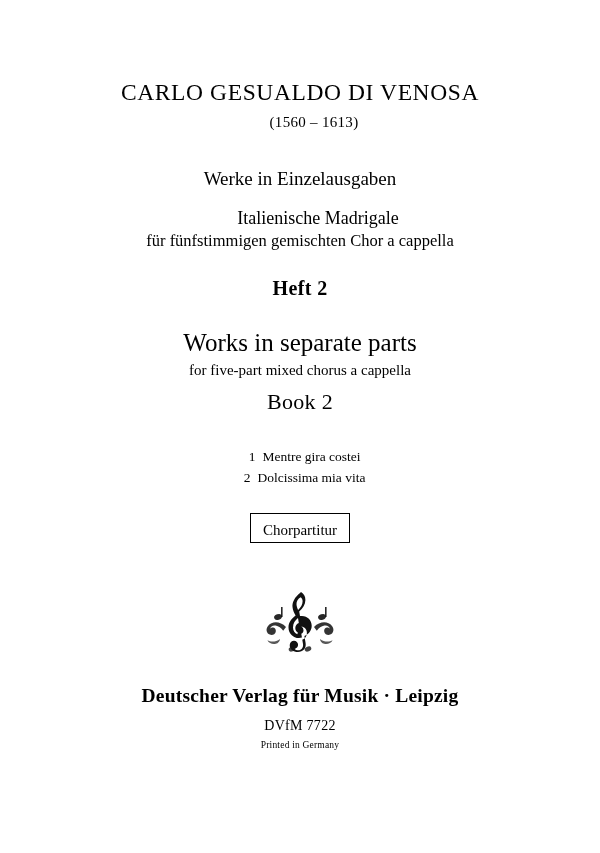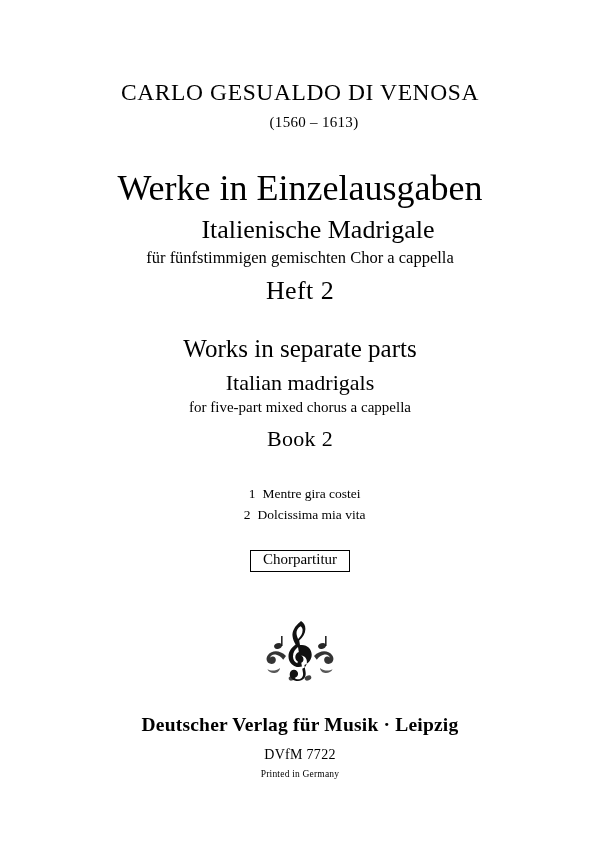--- a/index.html
+++ b/index.html
@@ -38,39 +38,39 @@
   }
   .dates {
     margin-top: 8px;
     font-size: 15px;
     letter-spacing: 0.3px;
     padding-left: 28px;
   }
 
   .title-de-main {
     margin-top: 37px;
-    font-size: 36px;
+    font-size: 19px;
     line-height: 1.15;
   }
   .title-de-sub {
-    margin-top: 6px;
-    font-size: 26px;
+    margin-top: 18px;
+    font-size: 18px;
     line-height: 1.15;
     padding-left: 36px;
   }
   .title-de-scoring {
     margin-top: 3px;
     font-size: 16.5px;
     line-height: 1.2;
     font-family: Liberation Serif, serif;
   }
   .heft {
-    margin-top: 8px;
-    font-size: 26px;
-    font-weight: normal;
+    margin-top: 26px;
+    font-size: 20px;
+    font-weight: bold;
     letter-spacing: 0.4px;
   }
 
   .title-en-main {
     margin-top: 29px;
     font-size: 25px;
     line-height: 1.15;
   }
   .title-en-sub {
     margin-top: 6px;
@@ -106,21 +106,21 @@
     display: inline-block;
     text-align: left;
   }
 
   .chorpartitur-wrap {
     margin-top: 24px;
   }
   .chorpartitur {
     display: inline-block;
     border: 1px solid #000000;
-    padding: 0 12px 4px 12px;
+    padding: 8px 12px 4px 12px;
     font-size: 15px;
     line-height: 1.1;
   }
 
   .ornament {
     margin-top: 44px;
     height: 78px;
     display: flex;
     align-items: center;
     justify-content: center;
@@ -151,21 +151,20 @@
 
     <div class="composer">CARLO GESUALDO DI VENOSA</div>
     <div class="dates">(1560 – 1613)</div>
 
     <div class="title-de-main">Werke in Einzelausgaben</div>
     <div class="title-de-sub">Italienische Madrigale</div>
     <div class="title-de-scoring">für fünfstimmigen gemischten Chor a cappella</div>
     <div class="heft">Heft 2</div>
 
     <div class="title-en-main">Works in separate parts</div>
-    <div class="title-en-sub">Italian madrigals</div>
     <div class="title-en-scoring">for five-part mixed chorus a cappella</div>
     <div class="book">Book 2</div>
 
     <div class="contents">
       <span class="contents-row">
         <span class="contents-num">1</span><span class="contents-title">Mentre gira costei</span>
       </span>
       <span class="contents-row">
         <span class="contents-num">2</span><span class="contents-title">Dolcissima mia vita</span>
       </span>

